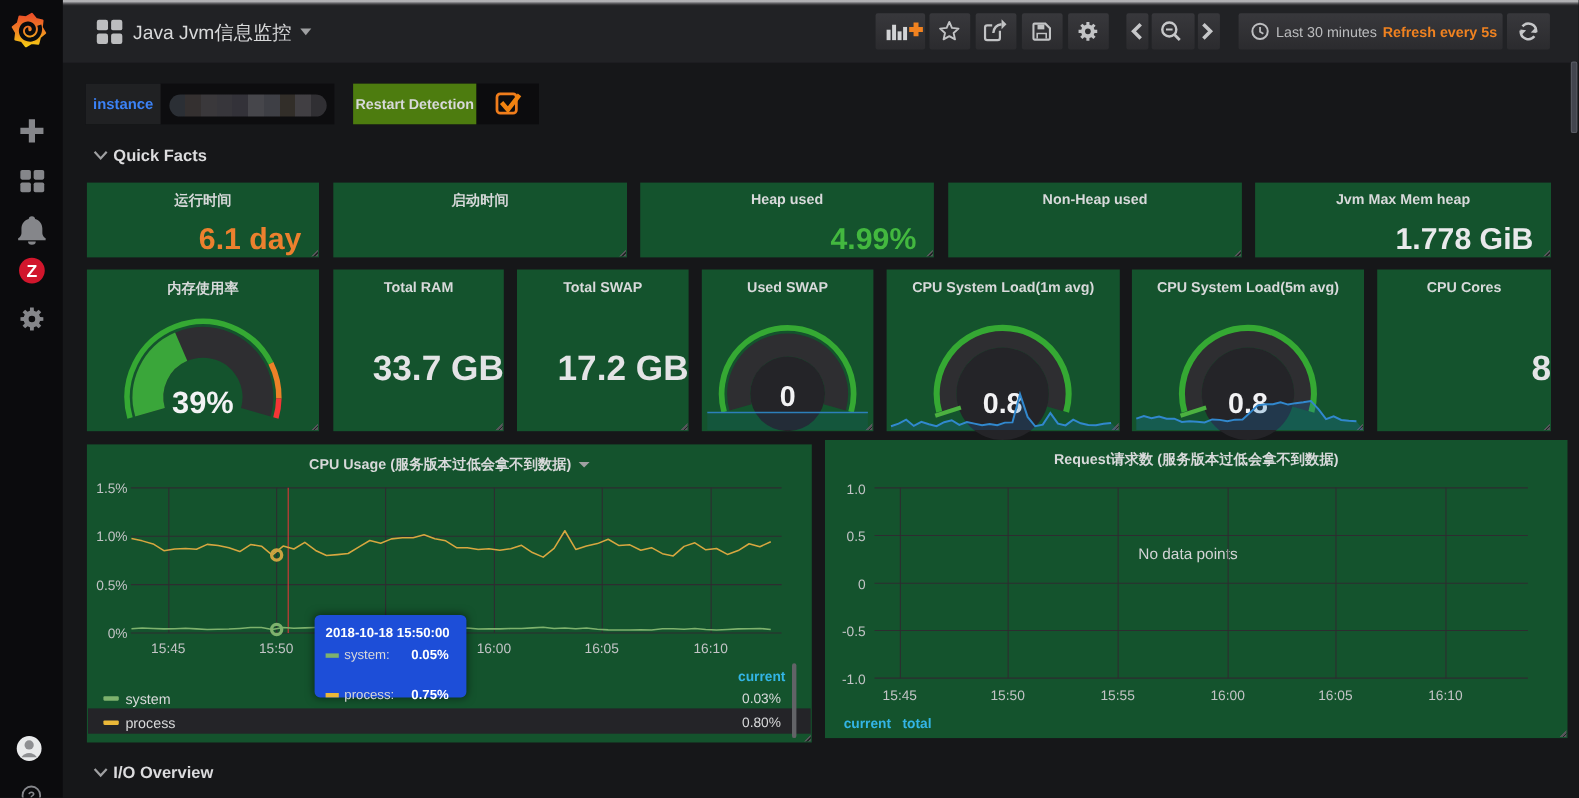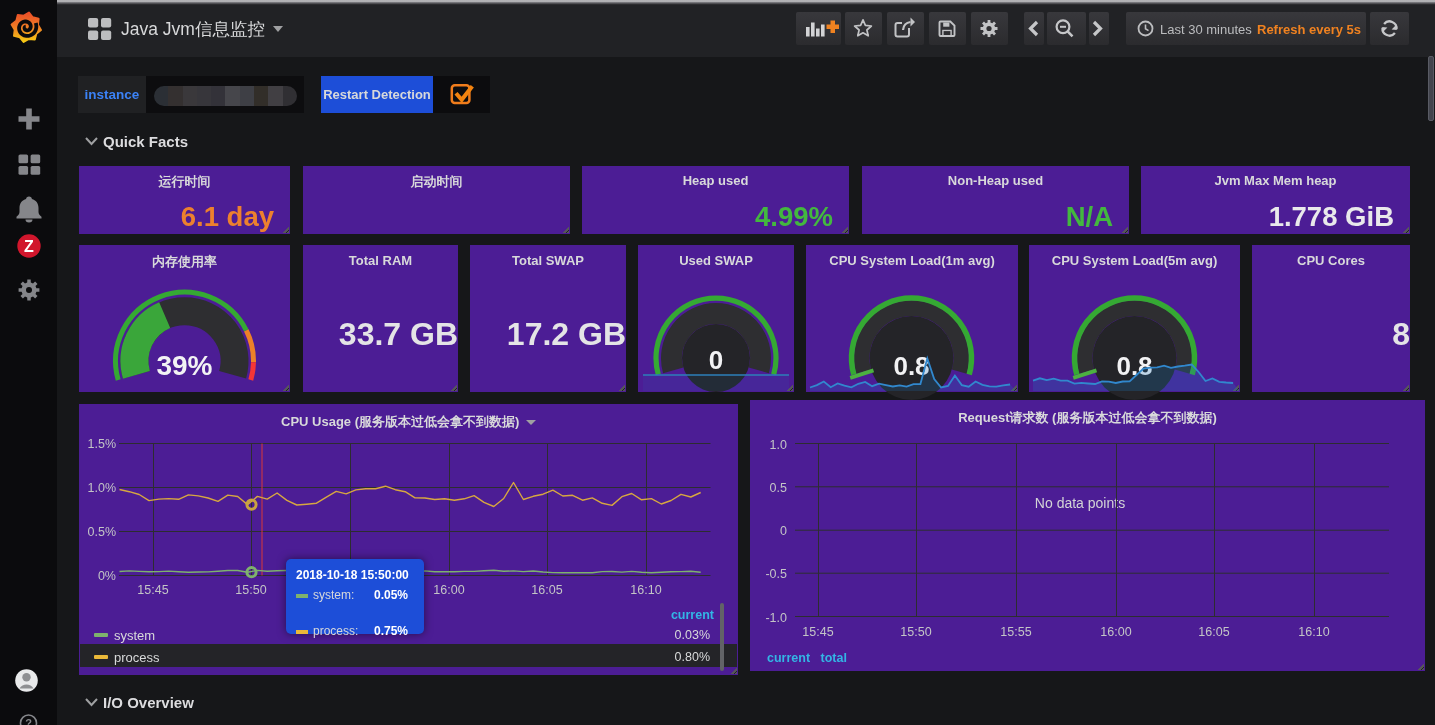--- a/index.html
+++ b/index.html
@@ -2,21 +2,21 @@
 <html><head><meta charset="utf-8">
 <style>
 * { margin:0; padding:0; box-sizing:border-box; }
 html,body { width:1435px; height:725px; overflow:hidden; background:#161719; font-family:"Liberation Sans", sans-serif; }
 #stage { position:absolute; left:0; top:0; width:1435px; height:725px; background:#161719; }
 .abs { position:absolute; }
 #sidebar { left:0; top:0; width:57px; height:725px; background:#0b0b0d; z-index:5; }
 #topline { left:57px; top:0; width:1378px; height:5px; background:linear-gradient(180deg,#b2b2b5 0,#b0b0b3 1.6px,#6f6f73 2.6px,#2c2c2f 4.5px); z-index:4; }
 #navbar { left:57px; top:0; width:1378px; height:57px; background:#212225; z-index:3; }
 .navbtn { position:absolute; top:12px; height:33px; background:linear-gradient(180deg,#38383c 0%,#2b2b2e 100%); border-radius:2px; z-index:5; }
-.panel { position:absolute; background:#4c1d95; }
+.panel { position:absolute; background:#14532d; }
 .ptitle { position:absolute; left:0; right:0; text-align:center; font-size:13px; font-weight:bold; color:#d8d9da; }
 .pvalue { position:absolute; left:0; right:16px; text-align:right; font-weight:bold; color:#e4e4e6; }
 .rsz { position:absolute; right:1px; bottom:1px; width:7px; height:7px; background:linear-gradient(135deg, transparent 0 55%, #56565a 55% 72%, #212124 72% 80%, #56565a 80%); }
 .shead { position:absolute; font-size:15px; font-weight:bold; color:#dcdcde; }
 .axlbl { position:absolute; font-size:12.5px; color:#c3c4c6; }
 text { font-family:"Liberation Sans", sans-serif; }
 </style></head>
 <body>
 <div id="stage">
 <div id="navbar" class="abs"></div>
@@ -69,21 +69,21 @@
 <path d="M 1384.1 24.0 A 7 7 0 0 1 1396.5 29.1" fill="none" stroke="#c6c7c9" stroke-width="2.3"></path>
 <path d="M 1394.9 33.0 A 7 7 0 0 1 1382.5 27.9" fill="none" stroke="#c6c7c9" stroke-width="2.3"></path>
 <path d="M1396.5 24.5 l0.3 5.6 l-5.2 -0.6 z" fill="#c6c7c9"></path>
 <path d="M1382.5 32.5 l-0.3 -5.6 l5.2 0.6 z" fill="#c6c7c9"></path>
 </svg>
 
 <div class="abs" style="left:78px;top:76px;width:226px;height:37px;background:#0d0d0f;"></div>
 <div class="abs" style="left:78px;top:76px;width:68px;height:37px;background:#202123;color:#3b82f6;font-size:13.5px;font-weight:600;line-height:37px;text-align:center;">instance</div>
 <div class="abs" style="left:153.5px;top:85.5px;width:143.5px;height:20px;border-radius:10px;filter:blur(0.7px);background:linear-gradient(90deg,#2b2f35 0 10%,#343030 10% 20%,#3a383b 20% 30%,#37363b 30% 40%,#333239 40% 50%,#46464b 50% 60%,#3e3f45 60% 70%,#322e29 70% 80%,#413f43 80% 90%,#302f33 90% 100%);"></div>
 <div class="abs" style="left:321px;top:76px;width:169px;height:37px;background:#0c0c0e;"></div>
-<div class="abs" style="left:321px;top:76px;width:112px;height:37px;background:#1d4ed8;color:#d8d9da;font-weight:bold;font-size:13px;line-height:37px;text-align:center;">Restart Detection</div>
+<div class="abs" style="left:321px;top:76px;width:112px;height:37px;background:#4d7c0f;color:#d8d9da;font-weight:bold;font-size:13px;line-height:37px;text-align:center;">Restart Detection</div>
 <svg class="abs" style="left:433px;top:76px;" width="57" height="37" viewBox="0 0 57 37">
 <rect x="18.8" y="9.3" width="17.6" height="17.6" rx="3" fill="none" stroke="#f07d1c" stroke-width="2.5"></rect>
 <path d="M23 17.2 l5.7 6.6 l10.6 -13.6" fill="none" stroke="#f2830f" stroke-width="4"></path>
 </svg>
 
 <svg class="abs" style="left:84px;top:134px;" width="16" height="14">
       <path d="M2 4 l5.5 6 l5.5 -6" fill="none" stroke="#9fa0a2" stroke-width="2"></path>
     </svg>
 <div class="shead" style="left:103px;top:133px;">Quick Facts</div>
 <svg class="abs" style="left:84px;top:695px;" width="16" height="14">
@@ -100,21 +100,20 @@
       <div class="ptitle" style="top:7px;">启动时间</div>
       <div class="rsz"></div>
     </div>
 <div class="panel" style="left:582px;top:166px;width:267px;height:68px;">
       <div class="ptitle" style="top:7px;">Heap used</div>
       <div class="pvalue" style="top:34.5px;font-size:27.5px;color:#43b83f;">4.99%</div>
       <div class="rsz"></div>
     </div>
 <div class="panel" style="left:862px;top:166px;width:267px;height:68px;">
       <div class="ptitle" style="top:7px;">Non-Heap used</div>
-      <div class="pvalue" style="top:34.5px;font-size:27.5px;color:#43b83f;">N/A</div>
       <div class="rsz"></div>
     </div>
 <div class="panel" style="left:1141px;top:166px;width:269px;height:68px;">
       <div class="ptitle" style="top:7px;">Jvm Max Mem heap</div>
       <div class="pvalue" style="top:34.5px;font-size:27.5px;color:#e9e9eb;">1.778 GiB</div>
       <div class="rsz"></div>
     </div>
 
 <div class="panel" style="left:79px;top:245px;width:211px;height:147px;">
       <div class="ptitle" style="top:8px;">内存使用率</div>

